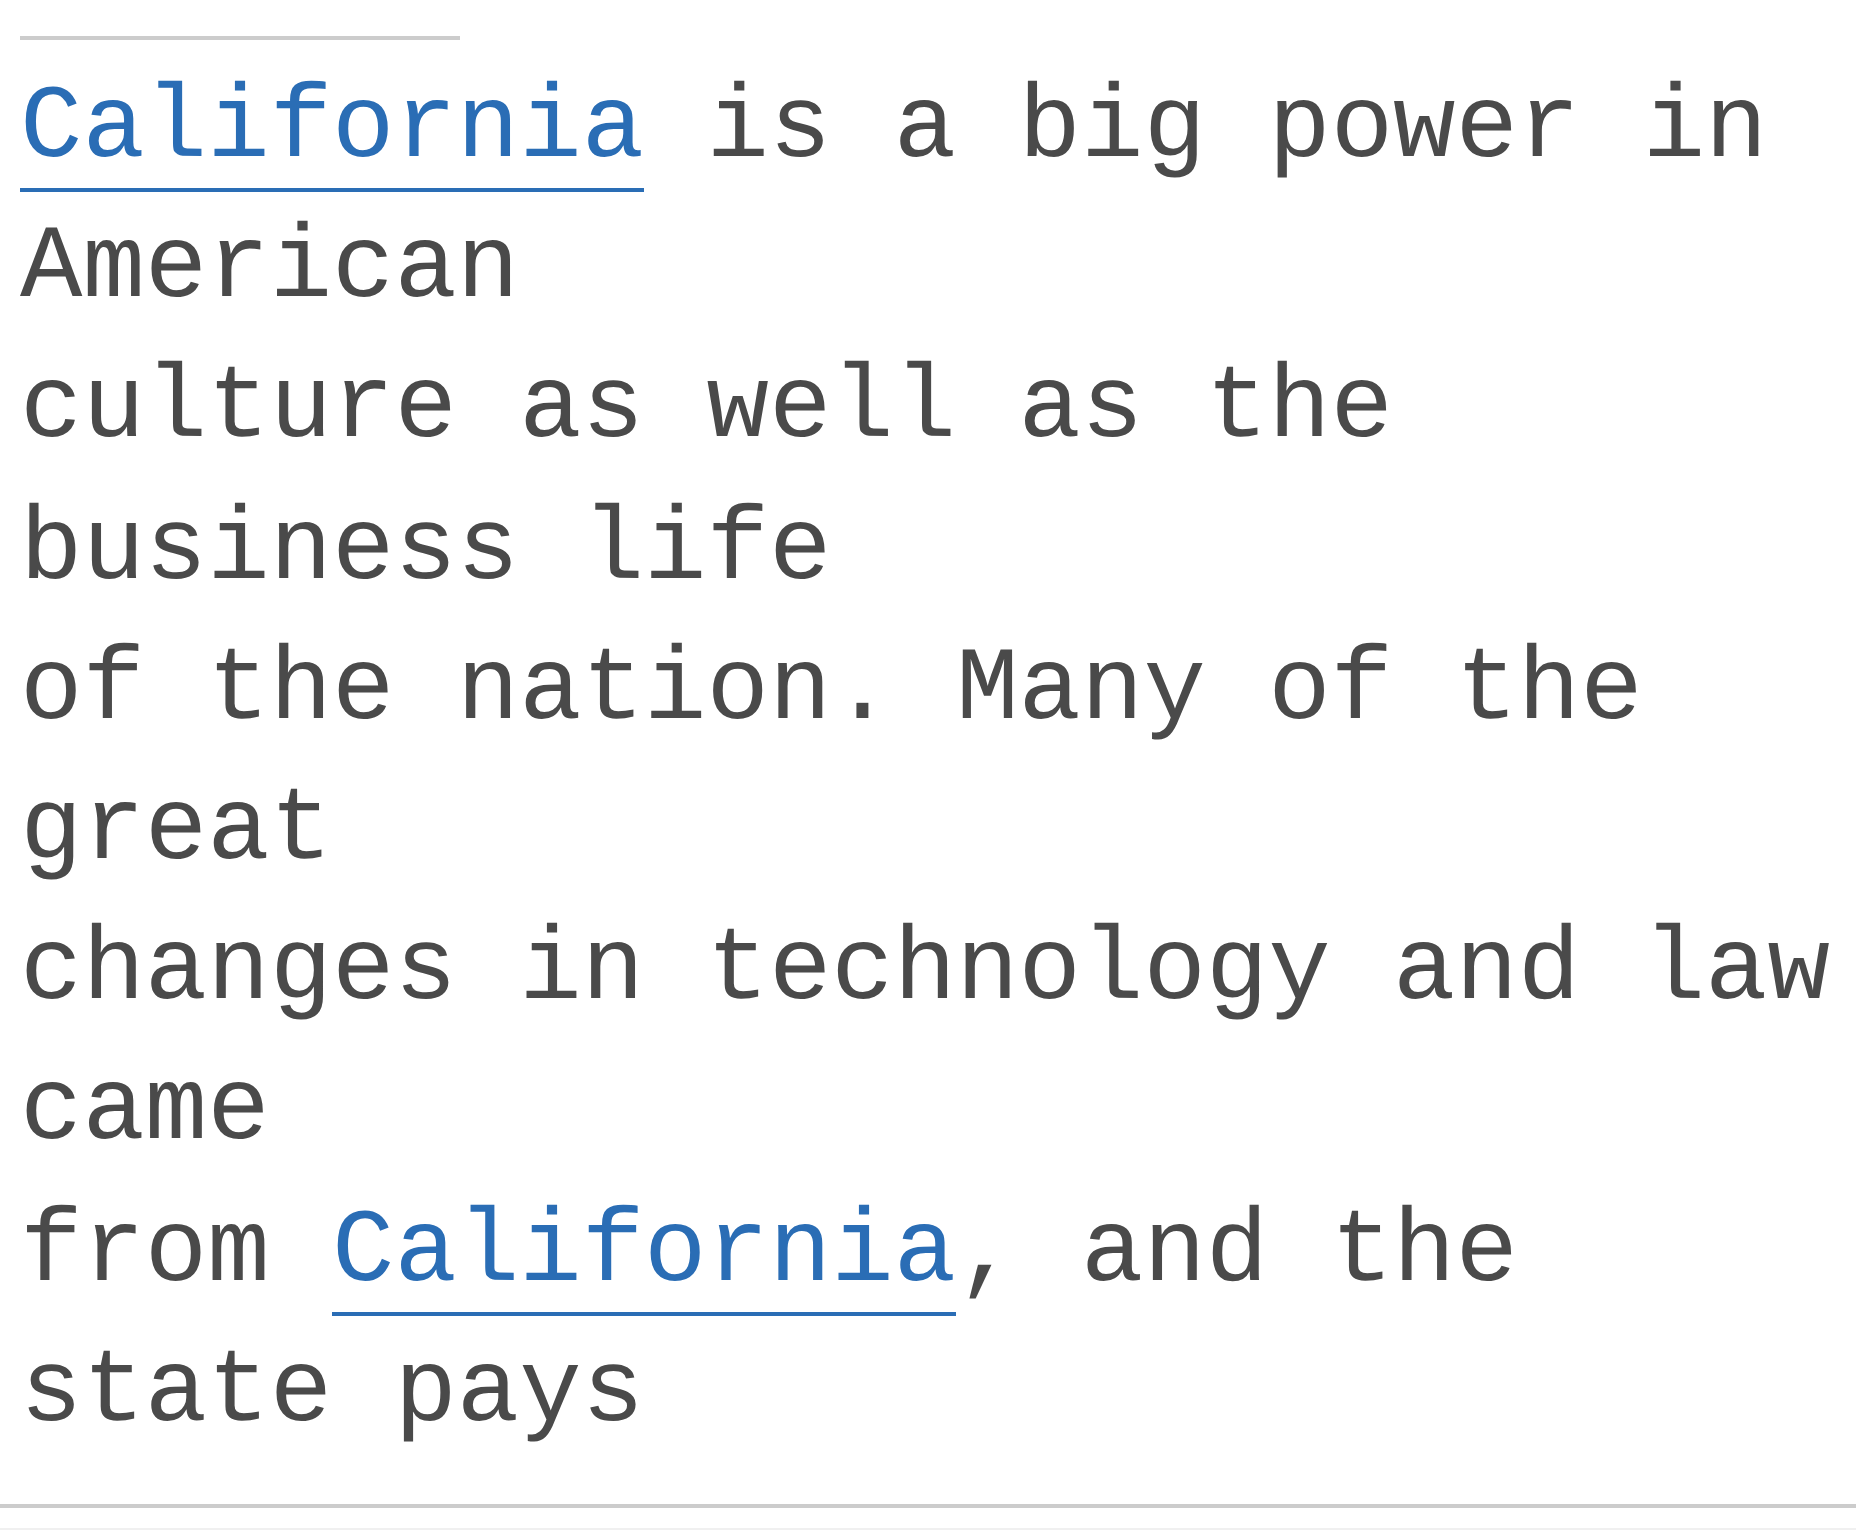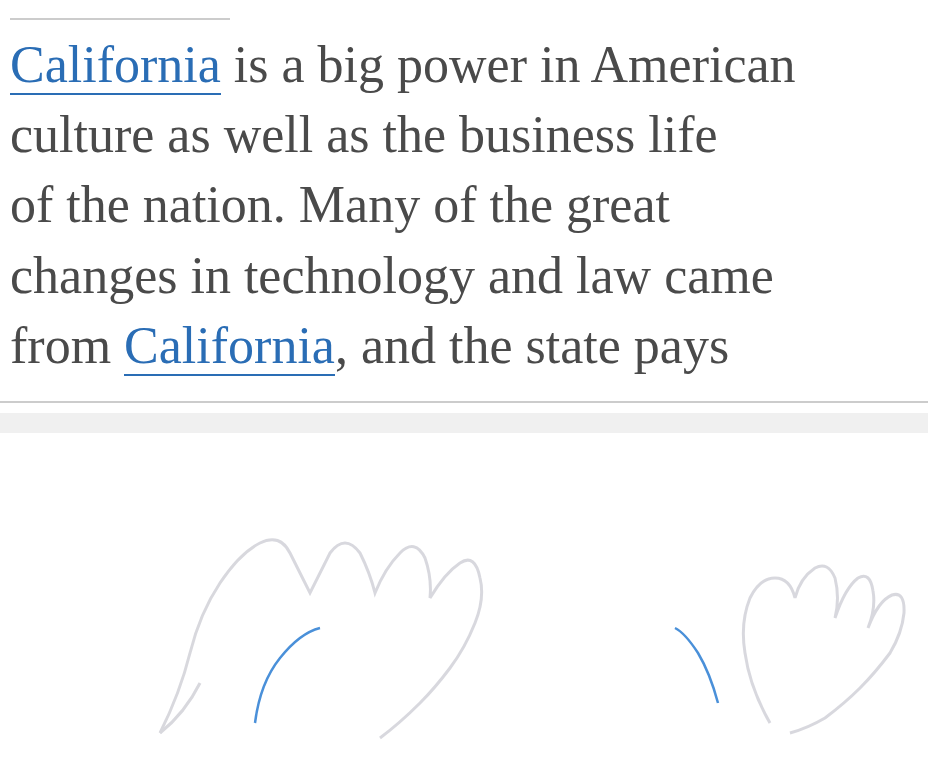--- a/index.html
+++ b/index.html
@@ -18,21 +18,21 @@
       background: #ccc;
       margin: 18px 0 0 10px;
     }
 
     
     .text-content {
       padding: 10px 12px 20px 10px;
       font-size: 52px;
       line-height: 1.35;
       color: #4a4a4a;
-      font-family: Liberation Serif, serif;
+      font-family: Liberation Mono, monospace;
       font-weight: 400;
       border-bottom: 2px solid #ccc;
       margin-bottom: 10px;
     }
 
     .text-content .highlight-california {
       color: #2a6db5;
       border-bottom: 2px solid #2a6db5;
       text-decoration: none;
     }

